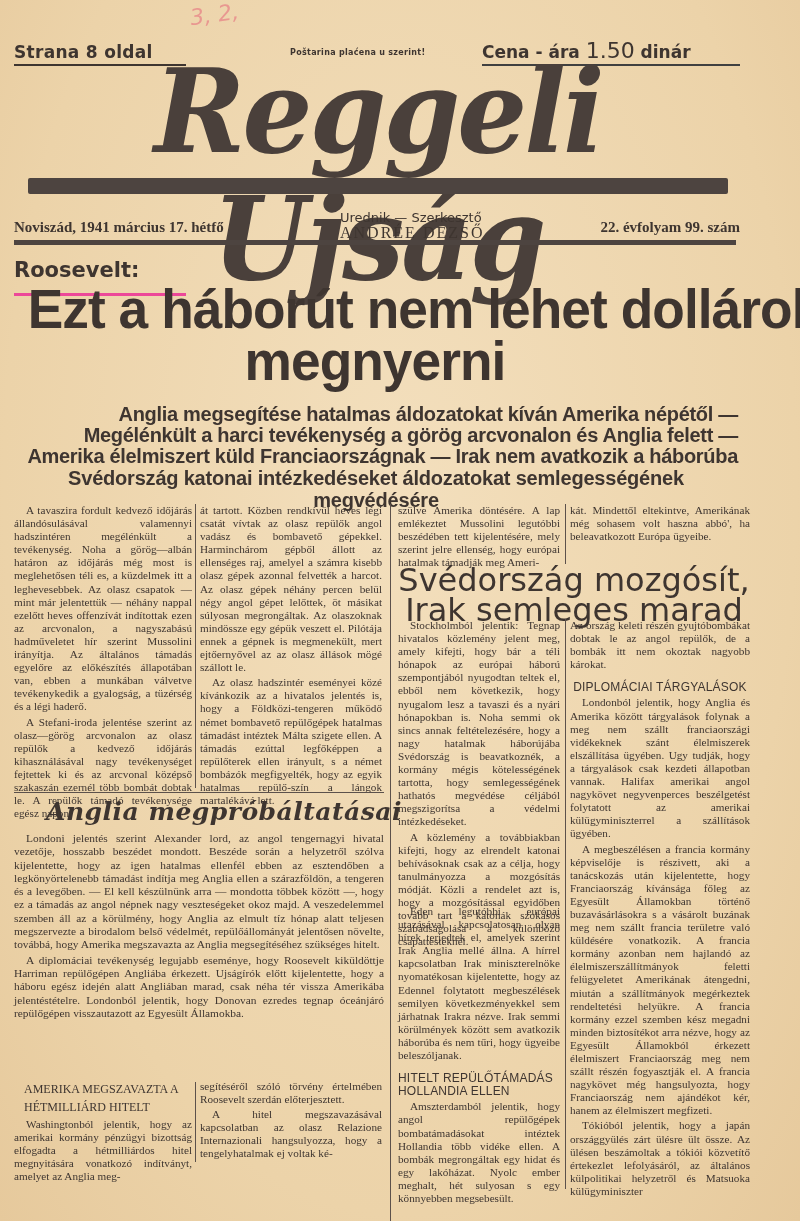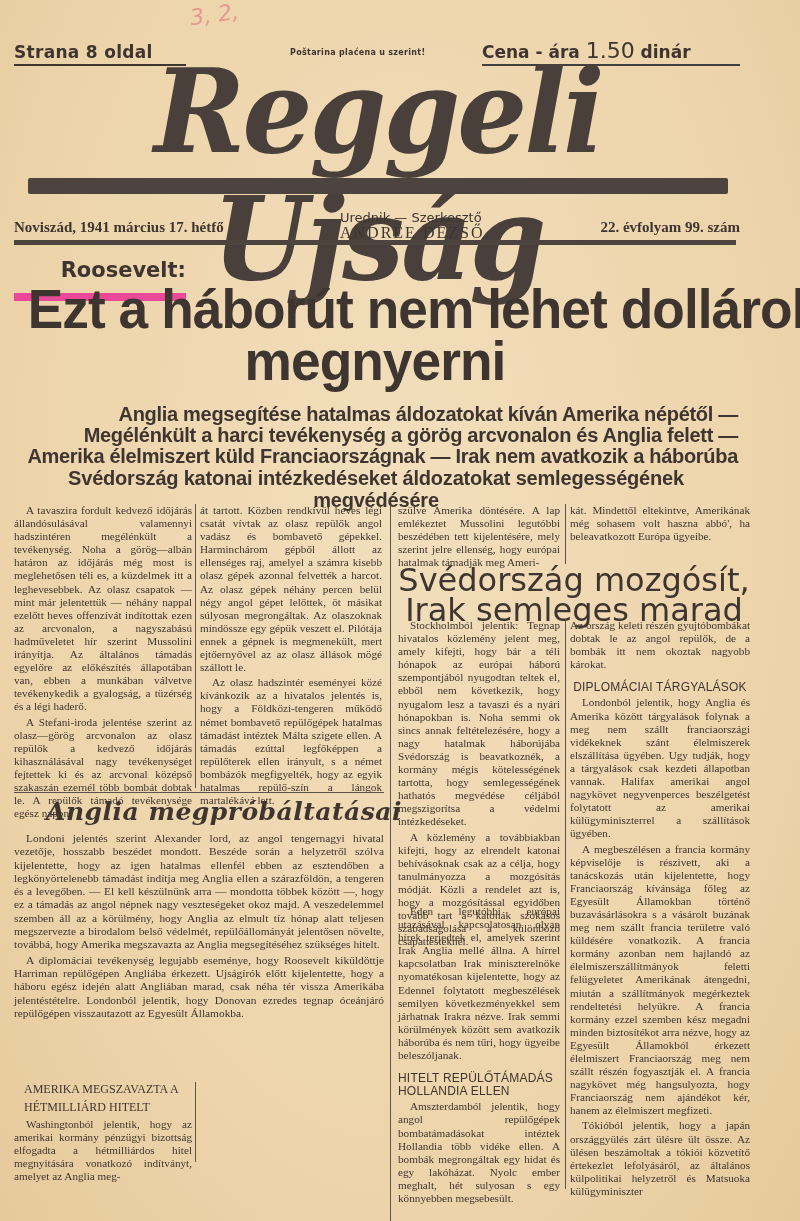--- a/index.html
+++ b/index.html
@@ -28,21 +28,21 @@
   .mast-bar { position: absolute; left: 6px; top: 118px; width: 700px; height: 16px; background: #4d4440; border-radius: 2px; }
 
   .dateline { position: absolute; top: 210px; left: 14px; right: 60px; height: 30px; }
   .date { position: absolute; left: 0; top: 9px; font-family: "Liberation Serif", serif; font-weight: bold; font-size: 15px; }
   .editor-role { position: absolute; left: 326px; top: 0; font-family: "DejaVu Sans", sans-serif; font-size: 13px; }
   .editor-name { position: absolute; left: 326px; top: 14px; font-family: Liberation Serif, serif; font-size: 16px; letter-spacing: 2px; }
   .issue { position: absolute; right: 0; top: 9px; font-family: "Liberation Serif", serif; font-weight: bold; font-size: 15px; }
   .date-rule { position: absolute; left: 14px; top: 240px; width: 722px; height: 5px; background: #4d4440; }
 
   
-  .kicker { position: absolute; left: 14px; top: 258px; font-family: "DejaVu Sans", sans-serif; font-weight: bold; font-size: 21px; border-bottom: 8px solid #ec4899; padding-bottom: 11px; width: 172px; text-align: right; }
+  .kicker { position: absolute; left: 14px; top: 258px; font-family: "DejaVu Sans", sans-serif; font-weight: bold; font-size: 21px; border-bottom: 3px solid #ec4899; padding-bottom: 11px; width: 172px; }
   .main-head { position: absolute; left: 10px; top: 283px; width: 730px; text-align: center; font-family: "Liberation Sans", sans-serif; font-weight: bold; font-size: 56px; line-height: 52px; letter-spacing: -1px; transform: scaleX(0.78); transform-origin: center; color: #3e3530; }
   .main-head .l1 { display: block; white-space: nowrap; transform: scaleX(1.22); }
   .deck { position: absolute; left: 14px; top: 404px; width: 724px; text-align: right; font-family: "Liberation Sans", sans-serif; font-weight: bold; font-size: 20px; line-height: 21px; letter-spacing: -.3px; }
   .deck2 { position: absolute; left: 14px; top: 467px; width: 724px; text-align: center; font-family: "Liberation Sans", sans-serif; font-weight: bold; font-size: 20px; line-height: 22px; letter-spacing: -.2px; }
 
   
   .col { position: absolute; font-family: "Liberation Serif", serif; font-size: 11.2px; line-height: 13.1px; text-align: justify; color: #3e3530; }
   .col p { text-indent: 12px; margin-bottom: 2px; }
   .col p.noindent { text-indent: 0; }
   .col-rule { position: absolute; width: 1px; background: #5c514b; }
@@ -143,14 +143,18 @@
   <div class="col c12">
     <p>Londoni jelentés szerint Alexander lord, az angol tengernagyi hivatal vezetője, hosszabb beszédet mondott. Beszéde során a helyzetről szólva kijelentette, hogy az igen hatalmas ellenfél ebben az esztendőben a legkönyörtelenebb támadást indítja meg Anglia ellen a szárazföldön, a tengeren és a levegőben. — El kell készülnünk arra — mondotta többek között —, hogy ez a támadás az angol népnek nagy veszteségeket okoz majd. A veszedelemmel szemben áll az a körülmény, hogy Anglia az elmult tíz hónap alatt teljesen megszervezte a birodalom belső védelmét, repülőállományát jelentősen növelte, továbbá, hogy Amerika megszavazta az Anglia megsegítéséhez szükséges hitelt.</p>
     <p>A diplomáciai tevékenység legujabb eseménye, hogy Roosevelt kiküldöttje Harriman repülőgépen Angliába érkezett. Ujságírók előtt kijelentette, hogy a háboru egész idején alatt Angliában marad, csak néha tér vissza Amerikába jelentéstételre. Londonból jelentik, hogy Donovan ezredes tegnap óceánjáró repülőgépen visszautazott az Egyesült Államokba.</p>
   </div>
 
   <div class="col c1b">
     <p class="amerika-head">AMERIKA MEGSZAVAZTA A HÉTMILLIÁRD HITELT</p>
     <p>Washingtonból jelentik, hogy az amerikai kormány pénzügyi bizottság elfogadta a hétmilliárdos hitel megnyitására vonatkozó indítványt, amelyet az Anglia meg-</p>
   </div>
   <div class="col-rule" style="left:195px; top:1082px; height:80px;"></div>
+  <div class="col c2b">
+    <p class="noindent">segítéséről szóló törvény értelmében Roosevelt szerdán előterjesztett.</p>
+    <p>A hitel megszavazásával kapcsolatban az olasz Relazione Internazionali hangsulyozza, hogy a tengelyhatalmak ej voltak ké-</p>
+  </div>
 
 </div>
 
 </body></html>

